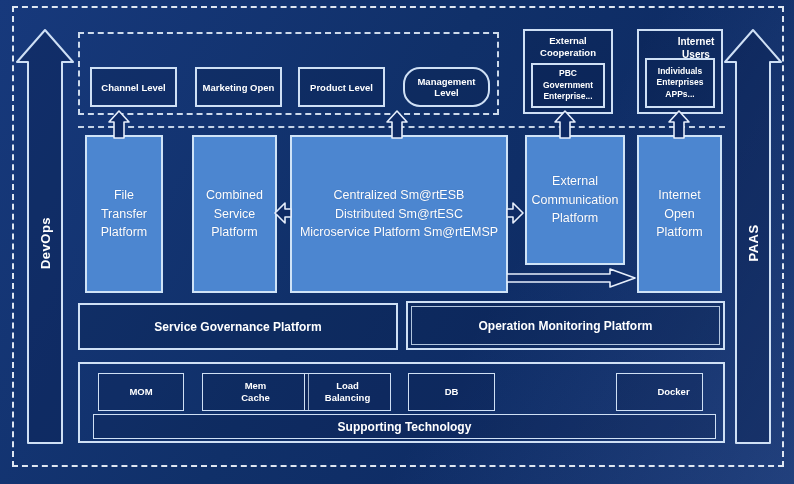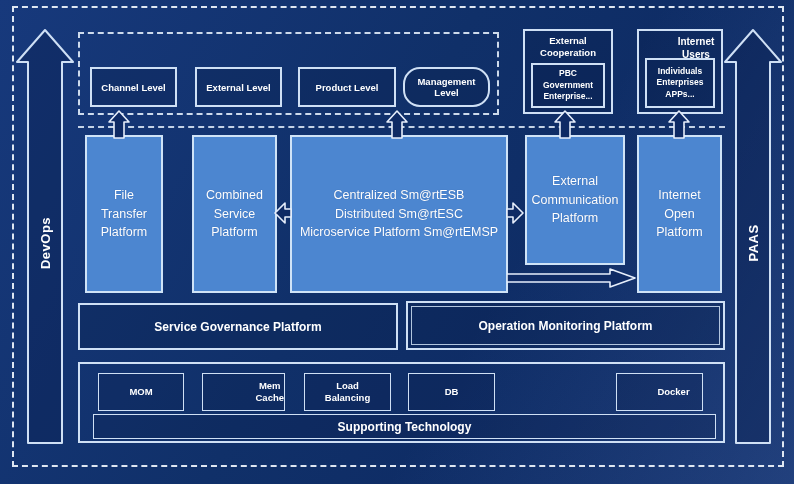--- a/index.html
+++ b/index.html
@@ -49,23 +49,23 @@
 
   <div class="abs outer-dash"></div>
 
   <div class="abs hdash"></div>
 
   <div class="abs levels-dash"></div>
   <div class="abs dark-box lvl center" style="left:90px;width:87px;">
     <span>Channel Level</span>
   </div>
   <div class="abs dark-box lvl center" style="left:195px;width:87px;">
-    <span>External Level</span>
+    <span>Marketing Open</span>
   </div>
-  <div class="abs dark-box lvl center" style="left:298px;width:98px;">
+  <div class="abs dark-box lvl center" style="left:298px;width:87px;">
     <span>Product Level</span>
   </div>
   <div class="abs dark-box lvl center" style="left:403px;width:87px;border-radius:17px;">
     <span>Management Level</span>
   </div>
 
   <div class="abs dark-box" style="left:523px;top:29px;width:90px;height:85px;">
     <div class="title-sm ml" style="text-align:center;">External
 Cooperation</div>
     <div class="abs inner-box center ml" style="left:6px;top:32px;width:74px;height:45px;">
@@ -113,21 +113,21 @@
     <span>Service Governance Platform</span>
   </div>
   <div class="abs dark-box gov gov-double center" style="left:406px;top:301px;width:319px;height:49px;">
     <span>Operation Monitoring Platform</span>
   </div>
 
   <div class="abs tech-outer"></div>
   <div class="abs dark-box tech center ml" style="left:98px;width:86px;">
     <span class="ml">MOM</span>
   </div>
-  <div class="abs dark-box tech center ml" style="left:202px;width:83px;justify-content:flex-end;">
+  <div class="abs dark-box tech center ml" style="left:202px;width:107px;">
     <span class="ml">Mem
 Cache</span>
   </div>
   <div class="abs dark-box tech center ml" style="left:304px;width:87px;">
     <span class="ml">Load
 Balancing</span>
   </div>
   <div class="abs dark-box tech center ml" style="left:408px;width:87px;">
     <span class="ml">DB</span>
   </div>

